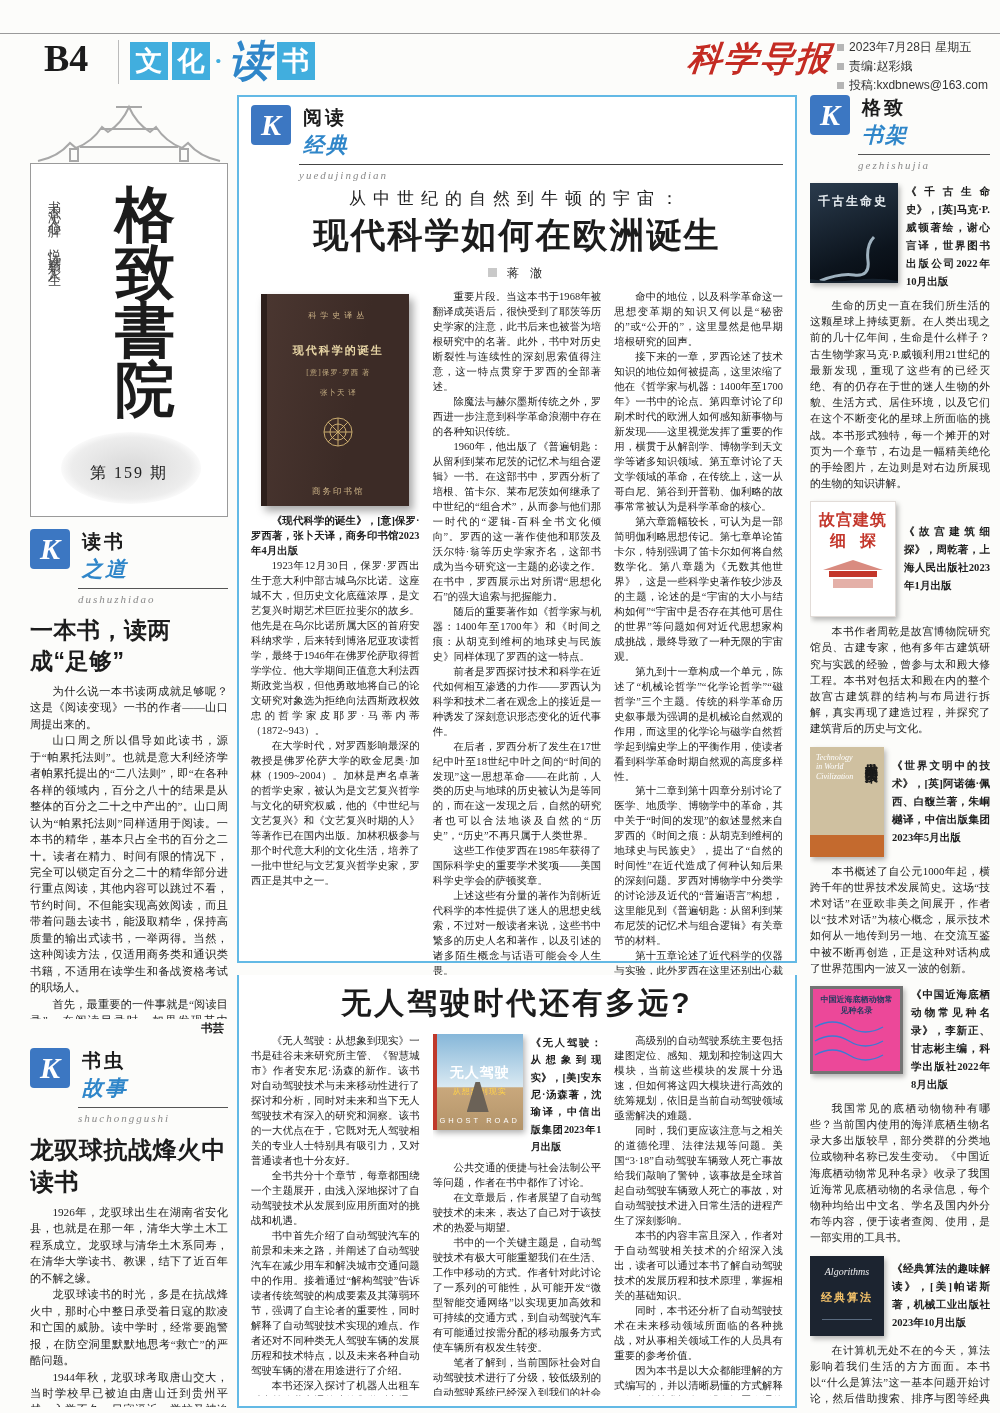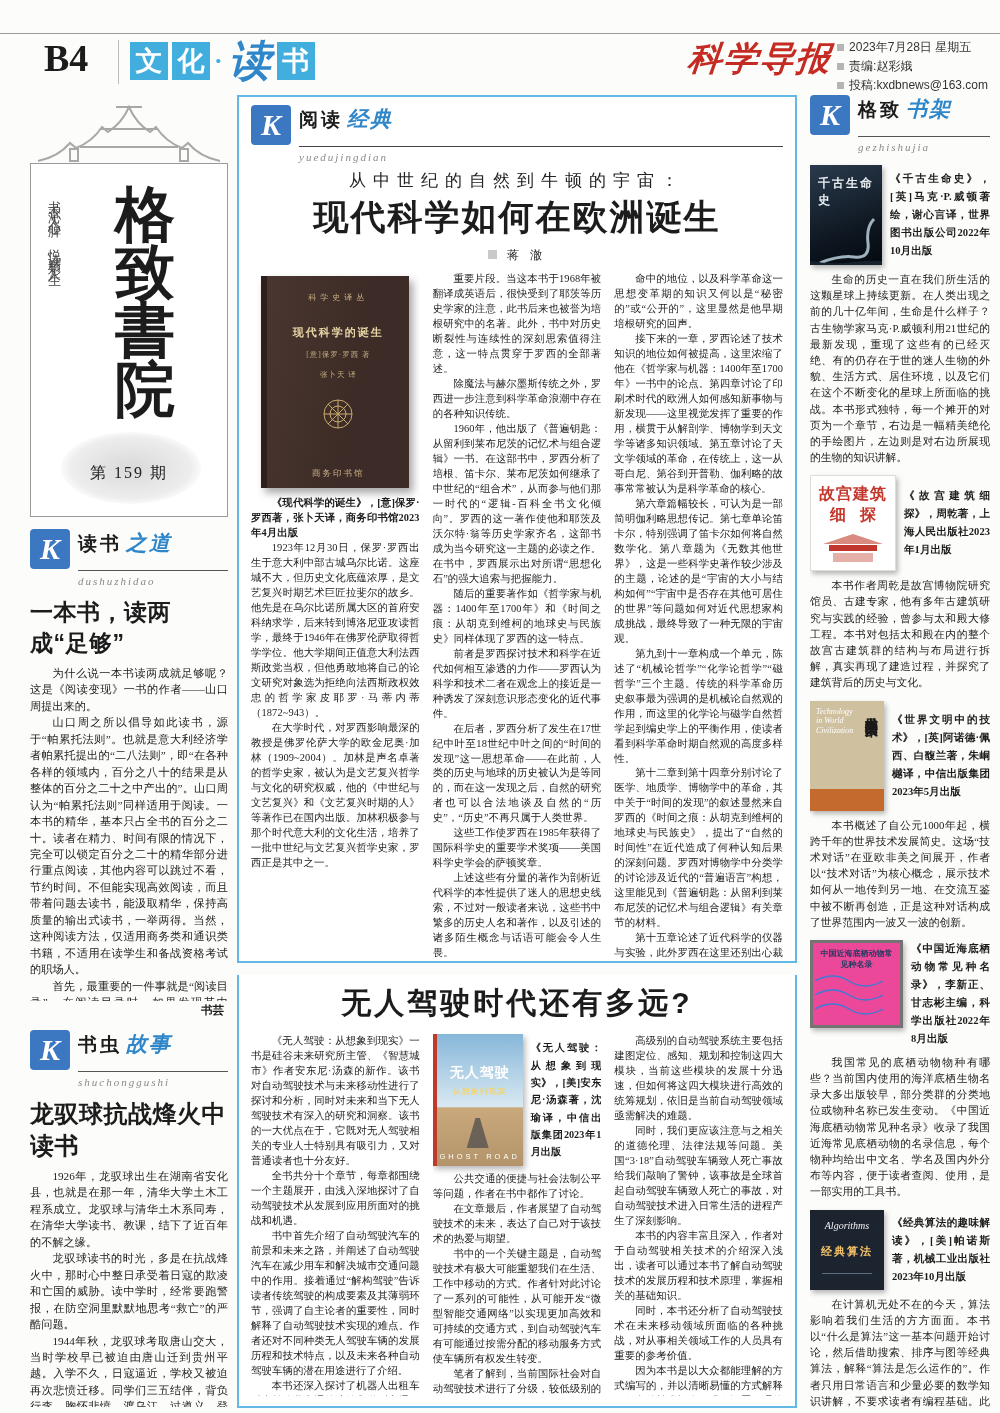--- a/index.html
+++ b/index.html
@@ -21,21 +21,21 @@
          letter-spacing:2px;transform:skewX(-6deg);font-family:"Liberation Serif",serif;}
   .hinfo{position:absolute;right:12px;top:4px;font-size:12px;color:#333;line-height:1.6;font-family:"Liberation Sans",sans-serif;}
   .hinfo div::before{content:"";display:inline-block;width:7px;height:7px;background:#b5b5b5;margin-right:5px;}
 
   
   .khead{display:flex;align-items:flex-start;gap:8px;margin:0 0 4px 0;}
   .kbox{width:40px;height:40px;background:#3c77c2;color:#fff;border-radius:4px;flex:0 0 auto;
         display:flex;align-items:center;justify-content:center;font-size:30px;font-weight:900;
         font-style:italic;font-family:"Liberation Serif",serif;}
   .kt{flex:1;}
-  .ktrow{display:flex;align-items:baseline;border-bottom:1.5px solid #555;padding-bottom:13px;}
+  .ktrow{display:flex;align-items:baseline;border-bottom:1.5px solid #555;padding-bottom:5px;flex-direction:column;}
   .klabel{font-size:19px;font-weight:900;letter-spacing:3px;font-family:"Liberation Sans",sans-serif;}
   .klabel2{font-size:21px;font-weight:900;font-style:italic;color:#2f86c9;letter-spacing:2px;margin-left:4px;
            font-family:"Liberation Serif",serif;}
   .kpinyin{font-size:11px;font-style:italic;color:#8a8a8a;letter-spacing:2px;font-family:"Liberation Serif",serif;}
 
   
   .leftcol{position:absolute;left:30px;top:95px;width:198px;height:1312px;overflow:hidden;}
   .roof{display:block;margin:0 auto;}
   .mbox{position:relative;border:1px solid #9a9a9a;height:352px;margin-top:-4px;background:#fff;}
   .slogan{position:absolute;left:14px;top:26px;writing-mode:vertical-rl;font-size:13px;color:#444;
@@ -80,41 +80,41 @@
   .caption{font-size:10.8px;font-weight:700;line-height:1.65;text-align:justify;margin:2px 0 6px;text-indent:1em;}
 
   
   .driverless{position:absolute;left:237px;top:975px;width:560px;height:433px;background:#fff;
               border-left:2.5px solid #63b9e5;border-right:2.5px solid #63b9e5;border-bottom:2.5px solid #63b9e5;
               padding:6px 12px;box-sizing:border-box;}
   .headline2{text-align:center;font-size:30px;font-weight:900;letter-spacing:3px;margin:2px 0 10px;
              font-family:"Liberation Sans",sans-serif;}
   .cols2{display:flex;gap:13px;height:362px;overflow:hidden;}
   .coverrow{display:flex;gap:8px;margin-bottom:6px;}
-  .dcover{position:relative;flex:0 0 auto;width:86px;height:132px;box-shadow:2px 3px 6px rgba(0,0,0,0.3);
+  .dcover{position:relative;flex:0 0 auto;width:86px;height:96px;box-shadow:2px 3px 6px rgba(0,0,0,0.3);
           border-left:4px solid #c0392b;overflow:hidden;background:linear-gradient(#86b7d9 0%,#d9e9f2 55%,#c9a87c 56%,#b3946a 100%);}
   .dtitle{position:absolute;top:30px;left:0;right:0;text-align:center;color:#fff;font-size:14px;font-weight:900;
           letter-spacing:1px;font-family:"Liberation Sans",sans-serif;}
   .dsub{position:absolute;top:52px;left:0;right:0;text-align:center;color:#ffd24a;font-size:8px;letter-spacing:1px;}
   .droad{position:absolute;bottom:18px;left:30px;width:22px;height:30px;background:#6b6257;
          clip-path:polygon(40% 0,60% 0,100% 100%,0 100%);}
   .deng{position:absolute;bottom:5px;left:0;right:0;text-align:center;color:#fff;font-size:7.5px;letter-spacing:3px;
         font-family:"Liberation Sans",sans-serif;}
   .dcap{font-size:10.2px;font-weight:700;line-height:1.7;align-self:center;text-align:justify;}
 
   
   .sidebar{position:absolute;left:810px;top:95px;width:180px;height:1312px;overflow:hidden;}
   .brow{display:flex;gap:8px;margin:10px 0 6px;}
   .scover{flex:0 0 auto;position:relative;box-shadow:2px 3px 5px rgba(0,0,0,0.28);overflow:hidden;}
   .scap{flex:1;font-size:10.6px;font-weight:700;line-height:1.7;align-self:center;text-align:justify;}
   .sblurb p{margin:0;font-size:10.8px;line-height:1.5;text-align:justify;text-indent:2em;}
 
-  .cv1{width:72px;height:100px;background:linear-gradient(160deg,#2a3b4d 0%,#0c141d 70%,#060a10 100%);}
+  .cv1{width:88px;height:100px;background:linear-gradient(160deg,#2a3b4d 0%,#0c141d 70%,#060a10 100%);}
   .cv1 .t{position:absolute;top:10px;left:8px;color:#e8eef2;font-size:12px;font-weight:900;letter-spacing:2px;}
-  .cv2{width:86px;height:96px;background:#fff;border:1px solid #e2dcd8;box-sizing:border-box;}
+  .cv2{width:86px;height:116px;background:#fff;border:1px solid #e2dcd8;box-sizing:border-box;}
   .cv2 .t{display:block;text-align:center;color:#c3362b;font-weight:900;font-size:16px;letter-spacing:1px;margin-top:8px;}
   .cv2 .t2{display:block;text-align:center;color:#c3362b;font-weight:900;font-size:16px;letter-spacing:14px;text-indent:14px;}
   .cv3{width:74px;height:110px;background:#cfc0a0;}
   .cv3 .eng{position:absolute;top:6px;left:6px;width:40px;color:#fff;font-size:8px;line-height:1.2;
             font-style:italic;font-family:"Liberation Serif",serif;}
   .cv3 .t{position:absolute;top:6px;right:4px;writing-mode:vertical-rl;font-size:13px;font-weight:900;color:#1a1a1a;letter-spacing:1px;}
   .cv3 .band{position:absolute;bottom:0;left:0;right:0;height:22px;background:#c46a2e;}
   .cv4{width:93px;height:88px;background:#ec4899;border:3px solid #737373;box-sizing:border-box;}
   .cv4 .t{position:absolute;top:5px;left:0;right:0;text-align:center;font-size:8px;font-weight:700;color:#1f3a5f;padding:0 4px;}
   .cv5{width:74px;height:80px;background:#1c2430;}

